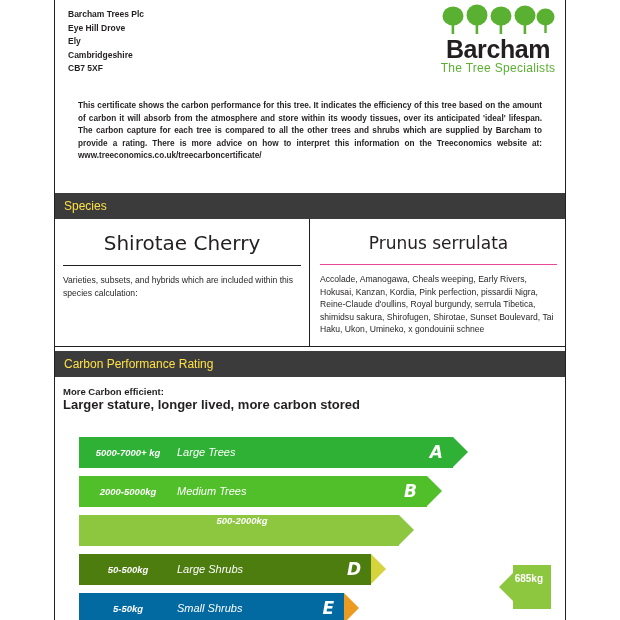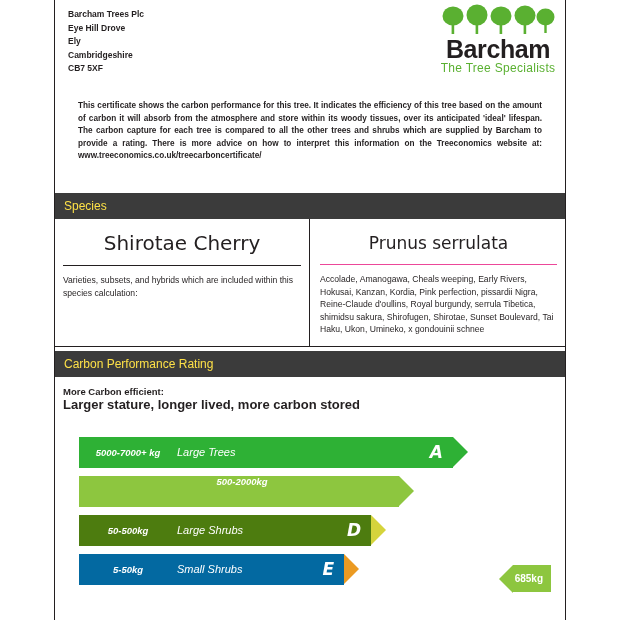--- a/index.html
+++ b/index.html
@@ -120,21 +120,21 @@
   }
   .pointer .ptip{
     width:0;height:0;
     border-top:14px solid transparent;
     border-bottom:14px solid transparent;
     border-right:14px solid #8dc63f;
   }
   .pointer .pbody{
     background:#8dc63f;color:#ffffff;
     font-size:10px;font-weight:bold;
-    height:27px;line-height:28px;
+    height:44px;line-height:28px;
     padding:0 8px 0 2px;
   }
 
   
   .side-rule{position:absolute;top:0;bottom:0;width:1px;background:#231f20;}
   .side-left{left:54px;}
   .side-right{right:54px;}
 </style>
 </head>
 <body>
@@ -212,20 +212,28 @@
 
       <div class="arrow-row">
         <div class="arrow" style="margin-left: 16px; background: rgb(46, 177, 53); width: 374px;">
           <span class="kg">5000-7000+ kg</span>
           <span class="cat">Large Trees</span>
           <span class="grade">A</span>
           <span class="tip" style="border-left: 15px solid rgb(46, 177, 53);"></span>
         </div>
       </div>
 
+      <div class="arrow-row">
+        <div class="arrow" style="margin-left: 16px; background: rgb(81, 191, 42); width: 348px;">
+          <span class="kg">2000-5000kg</span>
+          <span class="cat">Medium Trees</span>
+          <span class="grade">B</span>
+          <span class="tip" style="border-left: 15px solid rgb(81, 191, 42);"></span>
+        </div>
+      </div>
 
       <div class="arrow-row">
         <div class="arrow" style="margin-left: 16px; background: rgb(141, 198, 63); width: 320px; flex-direction: column;">
           <span class="kg">500-2000kg</span>
           <span class="cat">Small Trees</span>
           <span class="grade">C</span>
           <span class="tip" style="border-left: 15px solid rgb(141, 198, 63);"></span>
         </div>
       </div>
 

